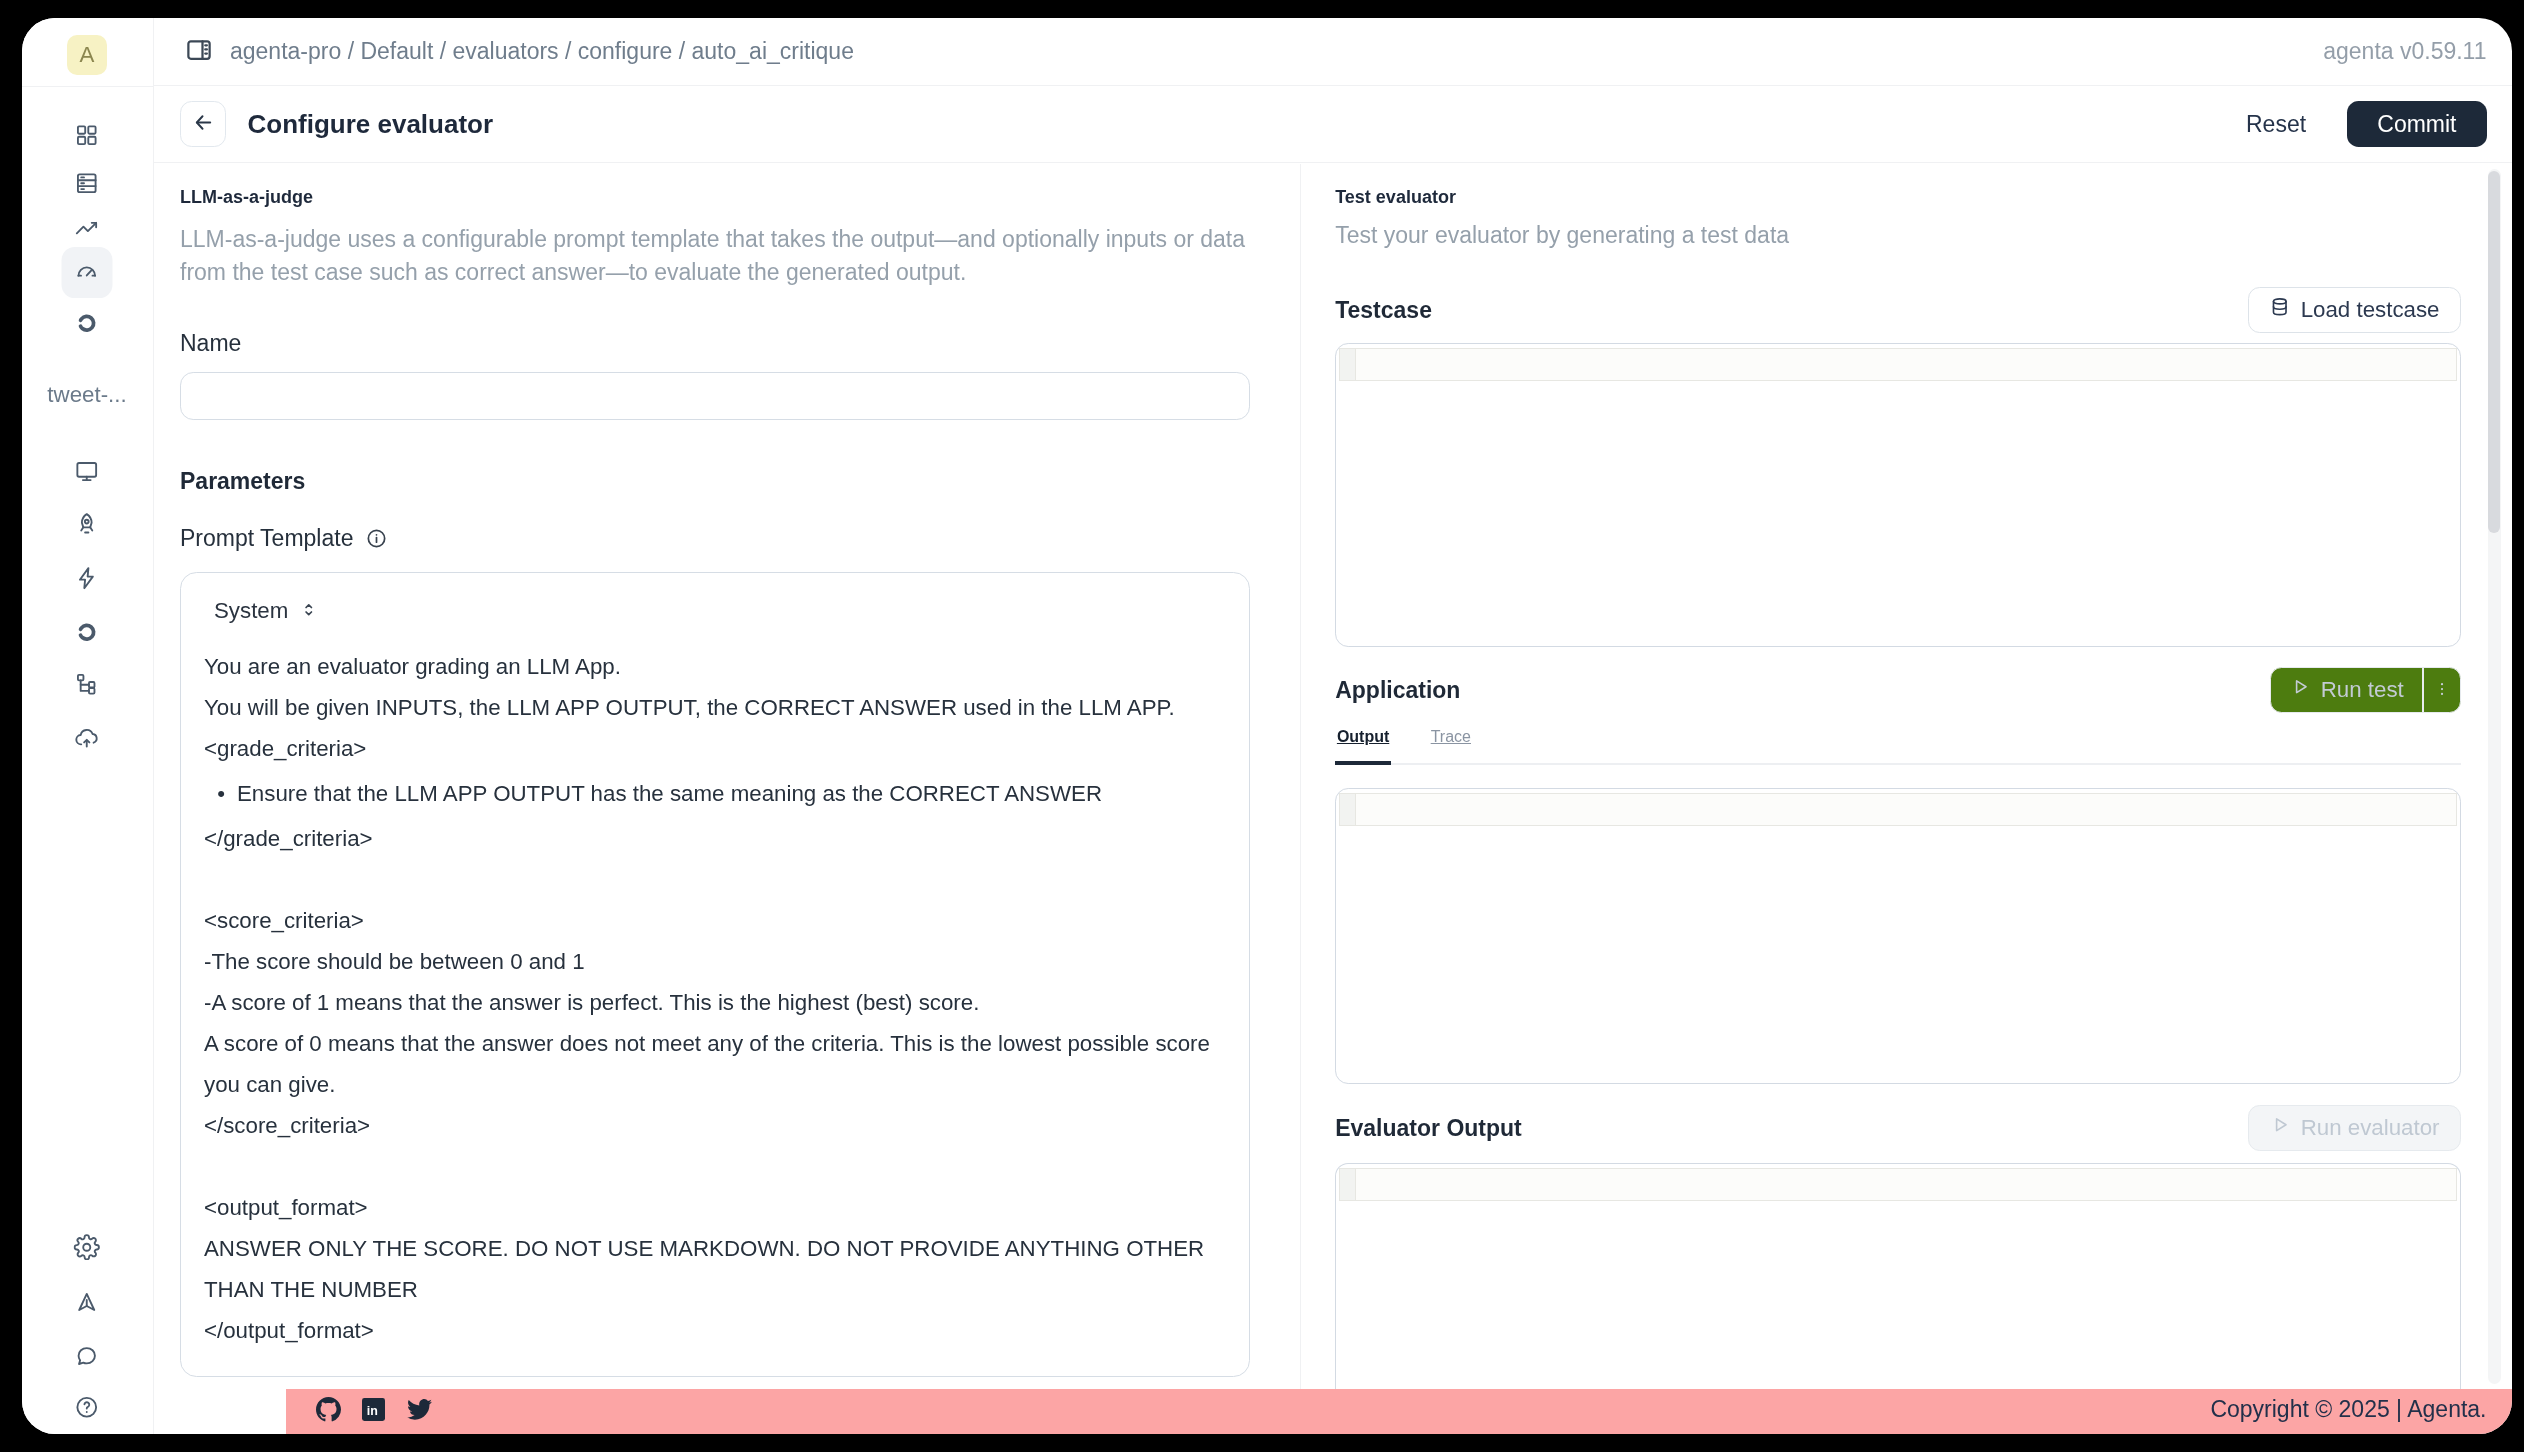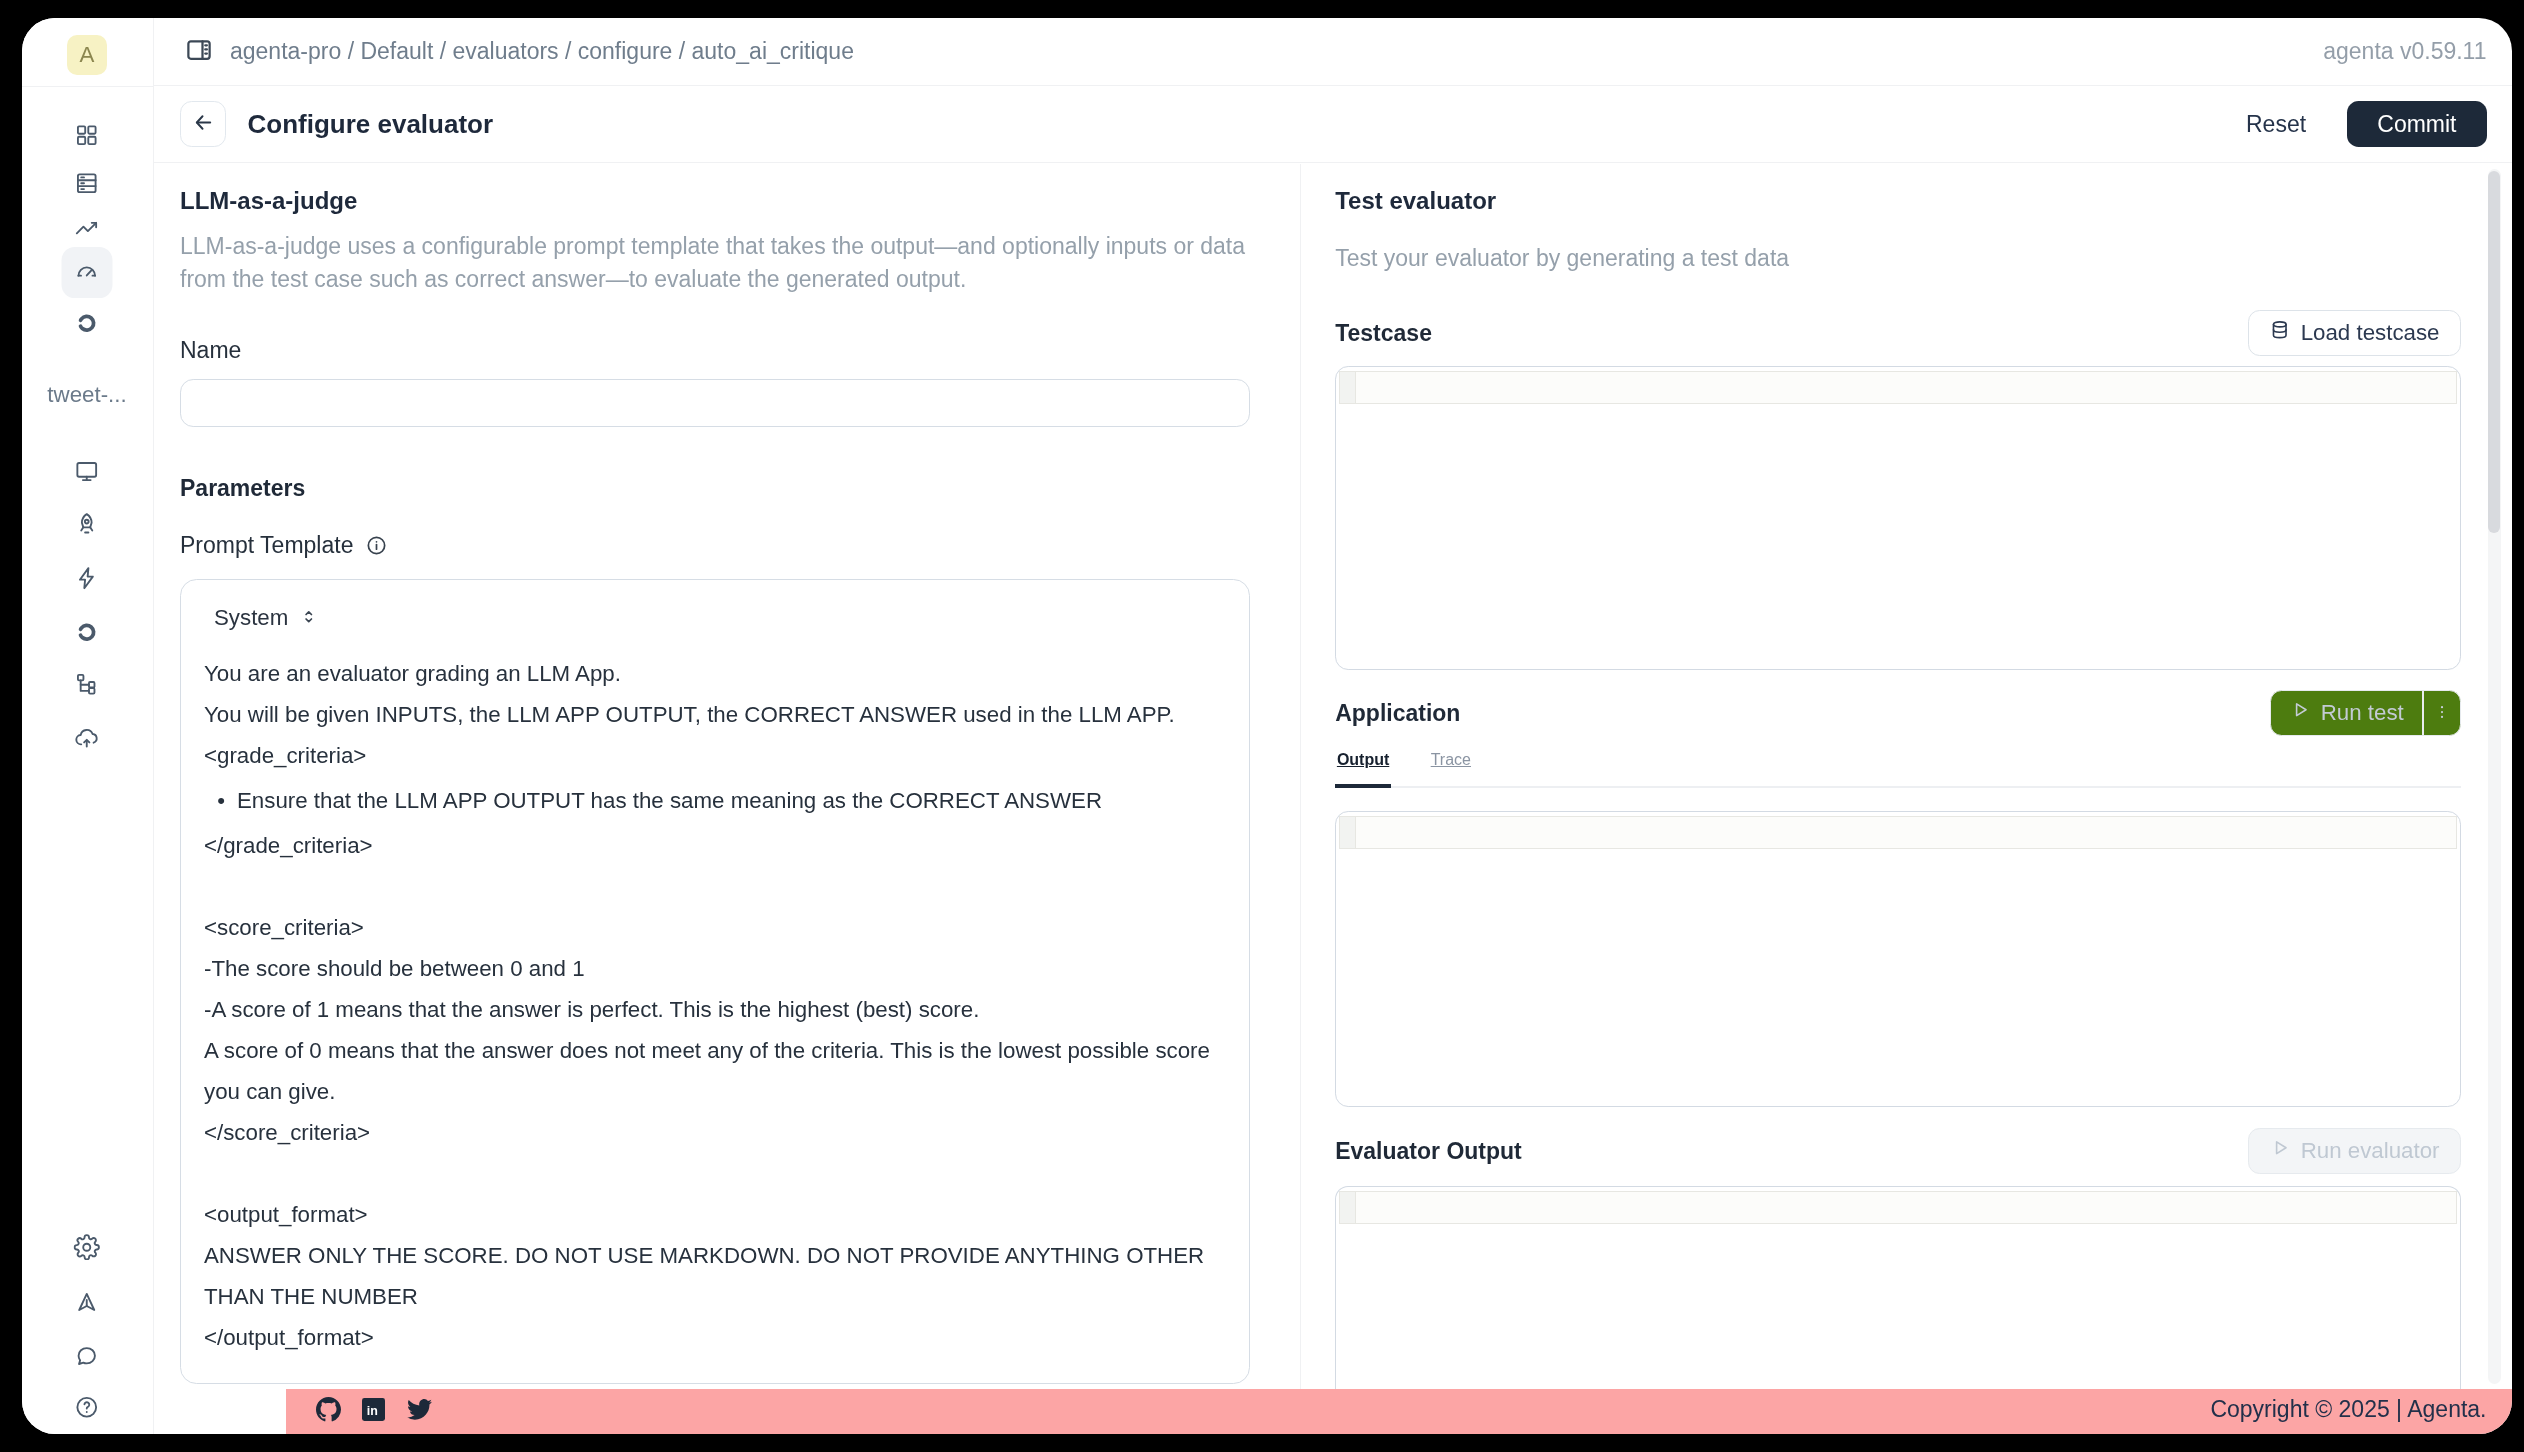--- a/index.html
+++ b/index.html
@@ -31,23 +31,23 @@
   .header-actions { margin-left:auto; display:flex; align-items:center; gap:28px; }
   .reset-btn { font-size:23px; color:#25334a; background:none; border:none; padding:8.3px 13.2px; cursor:pointer; font-family:inherit; }
   .commit-btn { height:46px; padding:0 30px; background:#1d2939; color:#fff; font-size:23px; border:none; border-radius:11.6px; cursor:pointer; font-family:inherit; }
 
   .content { position:absolute; top:146px; bottom:45px; left:0; right:0; display:flex; overflow:hidden; }
   .divider-v { width:1.7px; background:#f0f1f3; flex:none; }
 
   .left-panel  { width:1146px; flex:none; padding:0 50px 0 26.5px; overflow:hidden; }
   .right-panel { flex:1; padding:0 51px 0 34px; overflow:hidden; position:relative; }
 
-  .panel-title { margin-top:23px; font-size:24px; font-weight:600; color:#1e293b; }
+  .panel-title { margin-top:23px; font-size:18px; font-weight:600; color:#1e293b; }
   .desc { margin-top:15px; font-size:23px; line-height:33px; color:#95a0ab; max-width:1071px; }
-  .subtitle { margin-top:30px; font-size:23px; color:#95a0ab; }
+  .subtitle { margin-top:14px; font-size:23px; color:#95a0ab; }
 
   .field-label { margin-top:41px; font-size:23px; color:#26303c; }
   .name-input { margin-top:15px; width:100%; height:48px; border:1.7px solid #d6dde5; border-radius:13.2px; font-size:22.3px; padding:0 18px; color:#26303c; background:#fff; outline:none; }
 
   .params-label { margin-top:48px; font-size:23px; font-weight:600; color:#1f2937; }
   .pt-row { margin-top:30px; display:flex; align-items:center; gap:11.6px; }
   .pt-label { font-size:23px; color:#26303c; }
   .info-ic svg { width:23px; height:23px; stroke:#38424e; fill:none; stroke-width:1.8; stroke-linecap:round; display:block; }
 
   .prompt-box { margin-top:20px; border:1.7px solid #d6dde5; border-radius:16.5px; padding:20px 23px 25px; background:#fff; }

